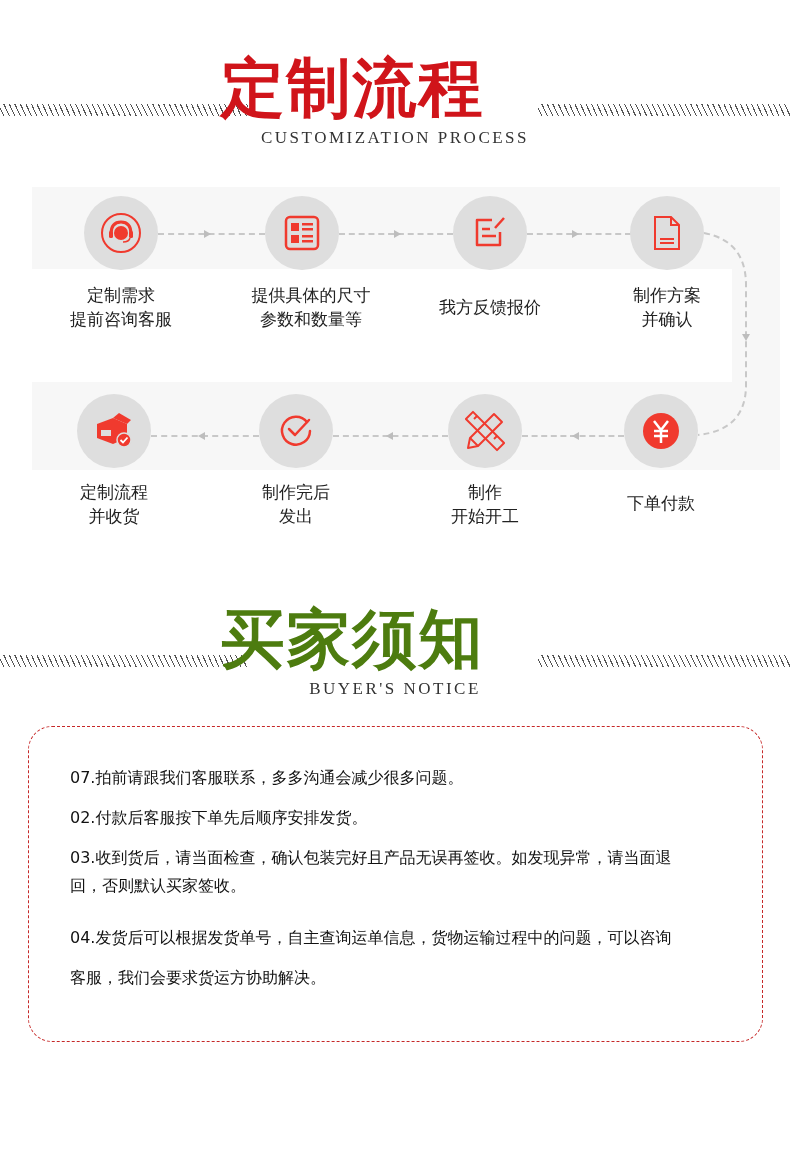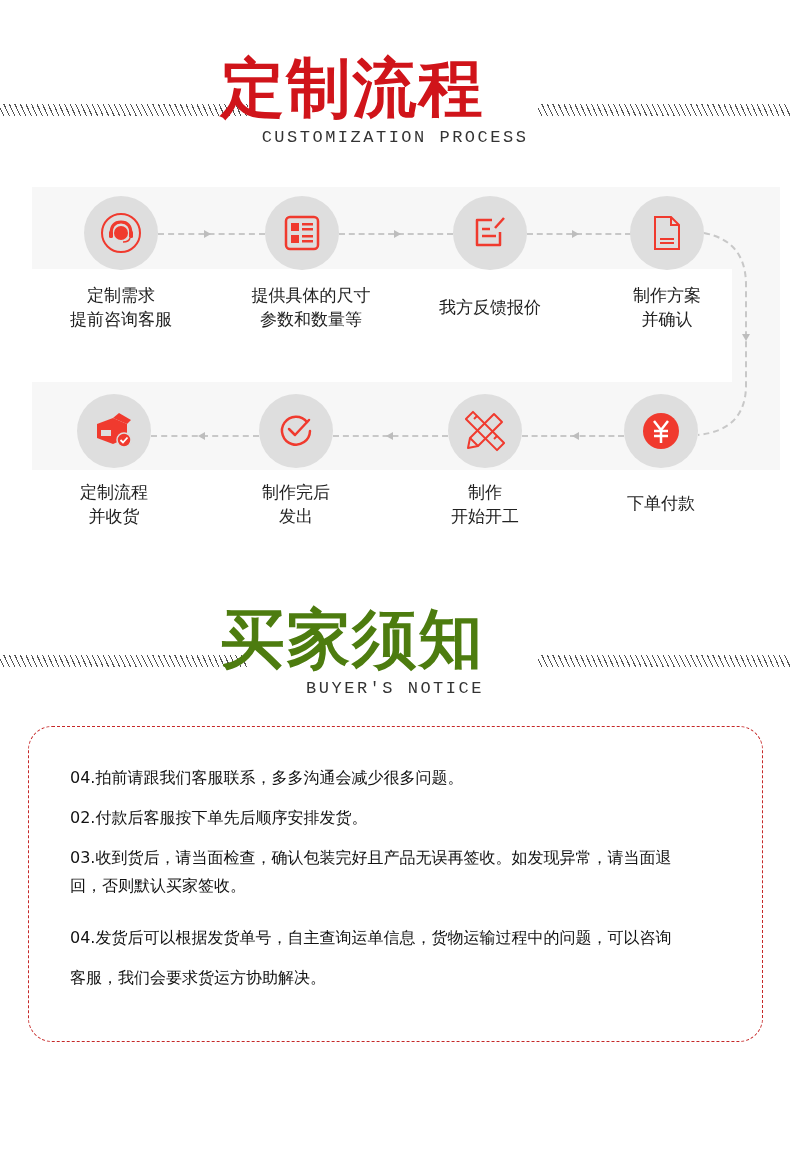--- a/index.html
+++ b/index.html
@@ -1,19 +1,19 @@
 <!DOCTYPE html>
 <html><head>
 <meta charset="utf-8">
 <style>
   * { box-sizing: border-box; margin: 0; padding: 0; }
   html, body { width: 790px; height: 1156px; background: #ffffff; overflow: hidden; }
   body { position: relative; font-family: "DejaVu Sans", "Liberation Sans", sans-serif; color: #222; }
   .title-cn { position: absolute; left: 0; width: 705px; text-align: center; font-size: 64px; font-weight: bold; letter-spacing: 2px; line-height: 1; }
-  .title-en { position: absolute; left: 0; width: 790px; text-align: center; font-family: Liberation Mono, monospace; font-size: 17px; letter-spacing: 2.5px; color: #333; }
+  .title-en { position: absolute; left: 0; width: 790px; text-align: center; font-family: Liberation Serif, serif; font-size: 17px; letter-spacing: 2.5px; color: #333; }
   .hatch { position: absolute; height: 12px;
     background: repeating-linear-gradient(65deg, transparent 0px, transparent 3px, #555 3px, #555 4px, transparent 4px, transparent 5px);
   }
 
   .band { position: absolute; background: #f7f7f7; }
   .circle { position: absolute; width: 74px; height: 74px; border-radius: 50%; background: #dedede; display: flex; align-items: center; justify-content: center; }
   .circle svg { display: block; }
   .step-label { position: absolute; width: 170px; text-align: center; font-size: 17px; line-height: 24px; color: #222; }
   .conn { position: absolute; height: 0; border-top: 2px dashed #c8c8c8; }
   .arrow-r { position: absolute; width: 0; height: 0; border-top: 4px solid transparent; border-bottom: 4px solid transparent; border-left: 7px solid #bdbdbd; }
@@ -164,18 +164,18 @@
   <div>定制流程</div>
   <div>并收货</div>
 </div>
 
 <div class="hatch" style="left:0; top:655px; width:248px;"></div>
 <div class="hatch" style="left:538px; top:655px; width:252px;"></div>
 <div class="title-cn" style="top:607px; color:#4d7c0f;text-align:center;">买家须知</div>
 <div class="title-en" style="top:679px;">BUYER'S NOTICE</div>
 
 <div class="notice-box"></div>
-<div class="notice-line" style="top:768px;">04.拍前请跟我们客服联系，多多沟通会减少很多问题。</div>
+<div class="notice-line" style="top:768px;">07.拍前请跟我们客服联系，多多沟通会减少很多问题。</div>
 <div class="notice-line" style="top:808px;">02.付款后客服按下单先后顺序安排发货。</div>
 <div class="notice-line" style="top:848px;">03.收到货后，请当面检查，确认包装完好且产品无误再签收。如发现异常，请当面退</div>
 <div class="notice-line" style="top:876px;">回，否则默认买家签收。</div>
 <div class="notice-line" style="top:928px;">04.发货后可以根据发货单号，自主查询运单信息，货物运输过程中的问题，可以咨询</div>
 <div class="notice-line" style="top:968px;">客服，我们会要求货运方协助解决。</div>
 
 </body></html>

